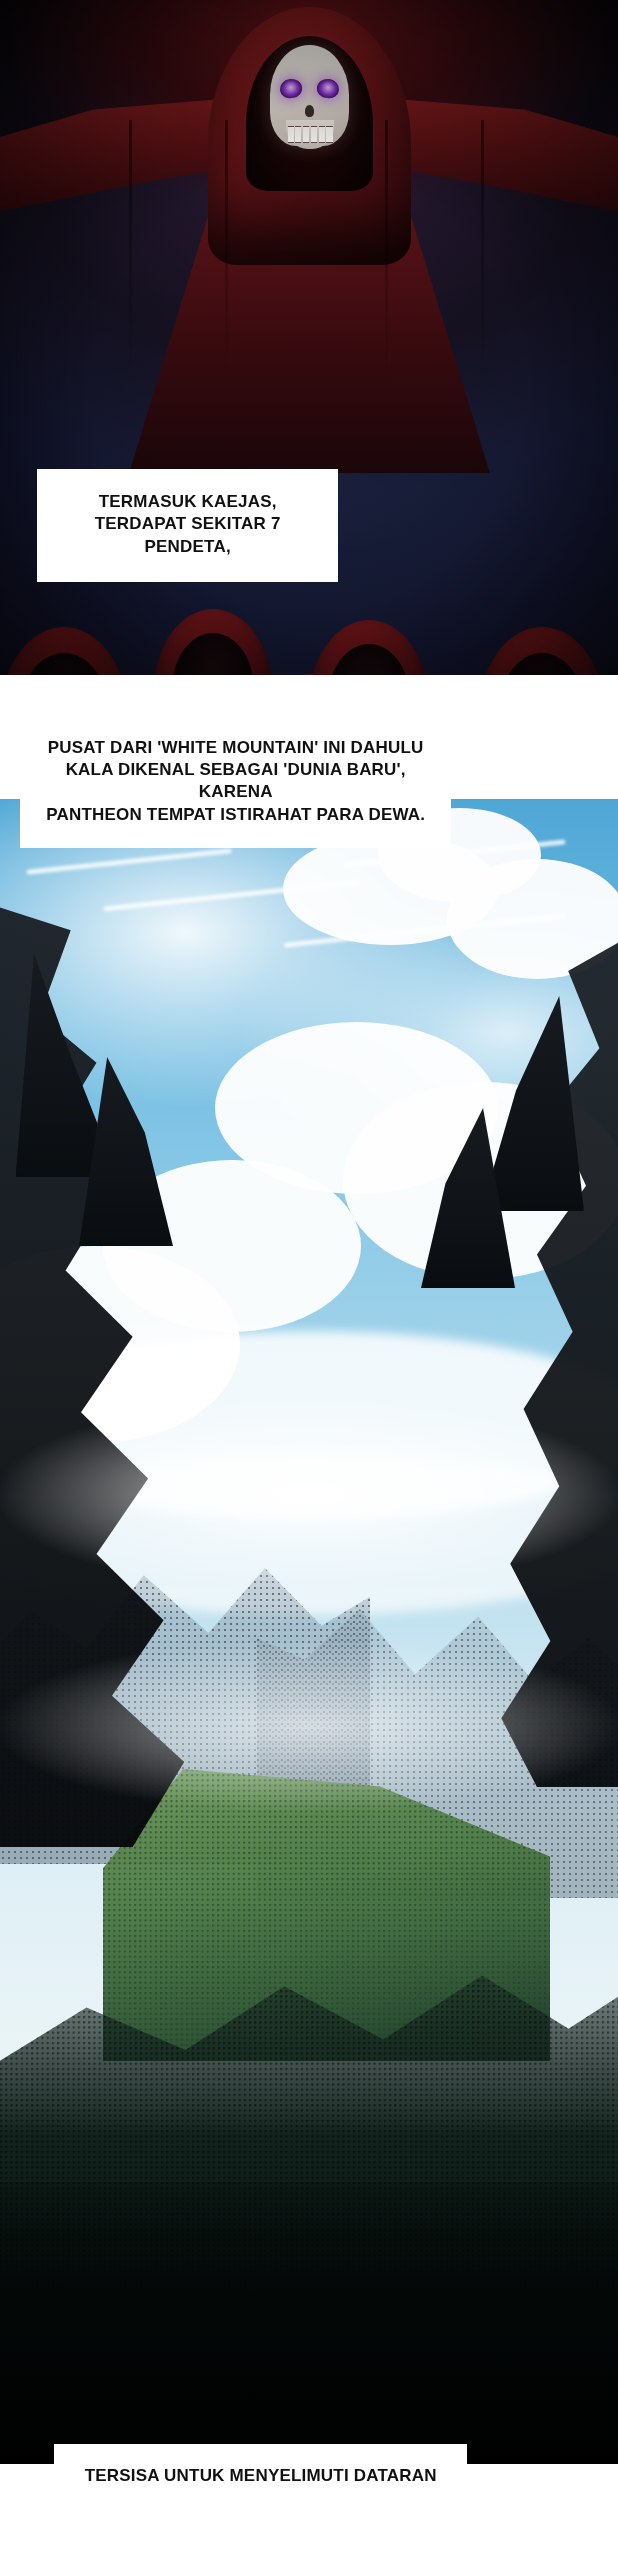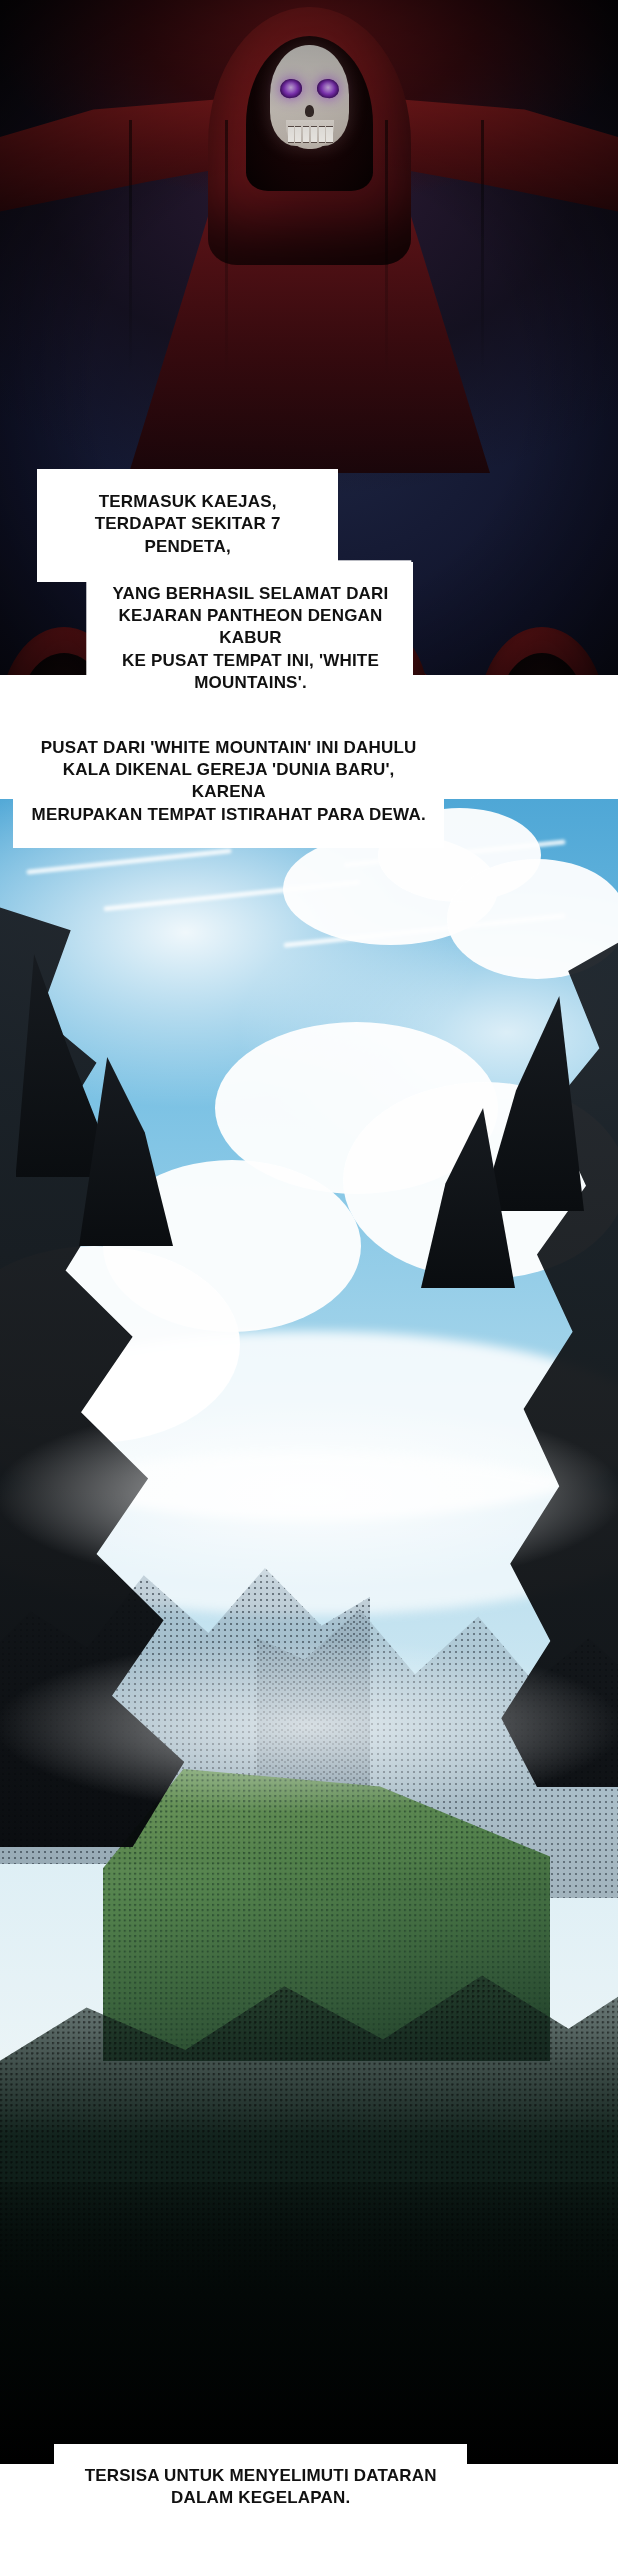--- a/index.html
+++ b/index.html
@@ -235,21 +235,21 @@
   }
   #bubble2 {
     left: 88px;
     top: 562px;
     width: 301px;
     padding: 20.6px 12px 22px;
     font-size: 17px;
     box-shadow: -1.7px -1.7px 0 #fff;
   }
   #bubble3 {
-    left: 13px;
+    left: 20px;
     top: 716px;
     width: 404px;
     padding: 20.6px 13.7px 22px;
     font-size: 17px;
   }
   #bubble4 {
     left: 54px;
     top: 2444px;
     width: 386px;
     padding: 20.6px 13.7px 26px;
@@ -538,32 +538,25 @@
   </div>
 
   <div class="bottom-white"></div>
 
   <div class="bubble" id="bubble1">
     <p>TERMASUK KAEJAS,</p>
     <p>TERDAPAT SEKITAR 7</p>
     <p>PENDETA,</p>
   </div>
 
-  <div class="bubble" id="bubble2">
-    <p>YANG BERHASIL SELAMAT DARI</p>
-    <p>KEJARAN PANTHEON DENGAN KABUR</p>
-    <p>KE PUSAT TEMPAT INI, 'WHITE</p>
-    <p>MOUNTAINS'.</p>
-  </div>
 
   <div class="bubble" id="bubble3">
     <p>PUSAT DARI 'WHITE MOUNTAIN' INI DAHULU</p>
-    <p>KALA DIKENAL GEREJA 'DUNIA BARU', KARENA</p>
-    <p>MERUPAKAN TEMPAT ISTIRAHAT PARA DEWA.</p>
+    <p>KALA DIKENAL SEBAGAI 'DUNIA BARU', KARENA</p>
+    <p>PANTHEON TEMPAT ISTIRAHAT PARA DEWA.</p>
   </div>
 
   <div class="bubble" id="bubble4">
     <p>TERSISA UNTUK MENYELIMUTI DATARAN</p>
-    <p>DALAM KEGELAPAN.</p>
   </div>
 
 </div>
 
 
 </body></html>

